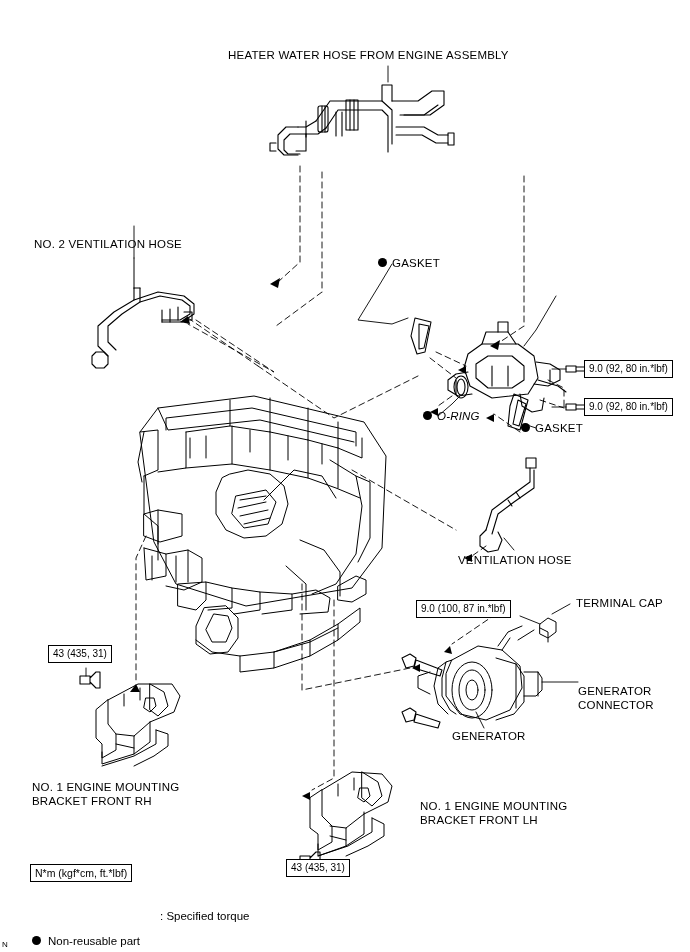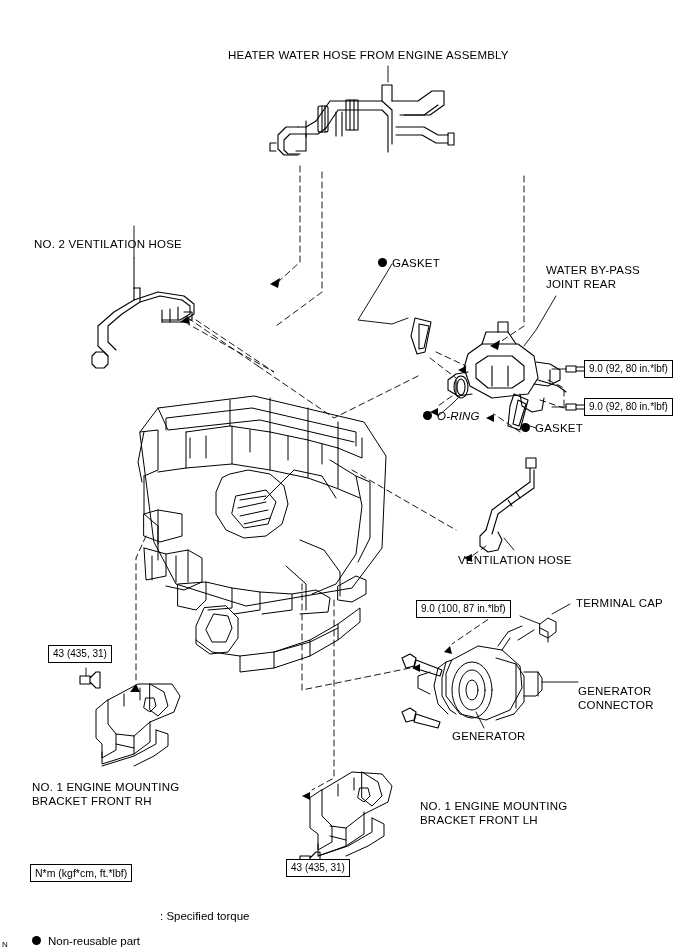--- a/index.html
+++ b/index.html
@@ -329,22 +329,20 @@
     </g>
   </svg>
 
   <div class="lbl" style="left:228px; top:48px;">HEATER WATER HOSE FROM ENGINE ASSEMBLY</div>
 
   <div class="lbl" style="left:34px; top:205px;margin-top:32px;">NO. 2 VENTILATION HOSE</div>
 
   <div class="bullet" style="left:378px; top:258px;"></div>
   <div class="lbl" style="left:392px; top:256px;">GASKET</div>
 
-  <div class="lbl" style="left:546px; top:263px;">WATER BY-PASS
-JOINT REAR</div>
 
   <div class="bullet" style="left:423px; top:411px;"></div>
   <div class="lbl" style="left:437px; top:409px;font-style:italic;">O-RING</div>
 
   <div class="bullet" style="left:521px; top:423px;"></div>
   <div class="lbl" style="left:535px; top:421px;">GASKET</div>
 
   <div class="lbl" style="left:458px; top:553px;text-align:center;">VENTILATION HOSE</div>
 
   <div class="lbl" style="left:576px; top:596px;">TERMINAL CAP</div>

